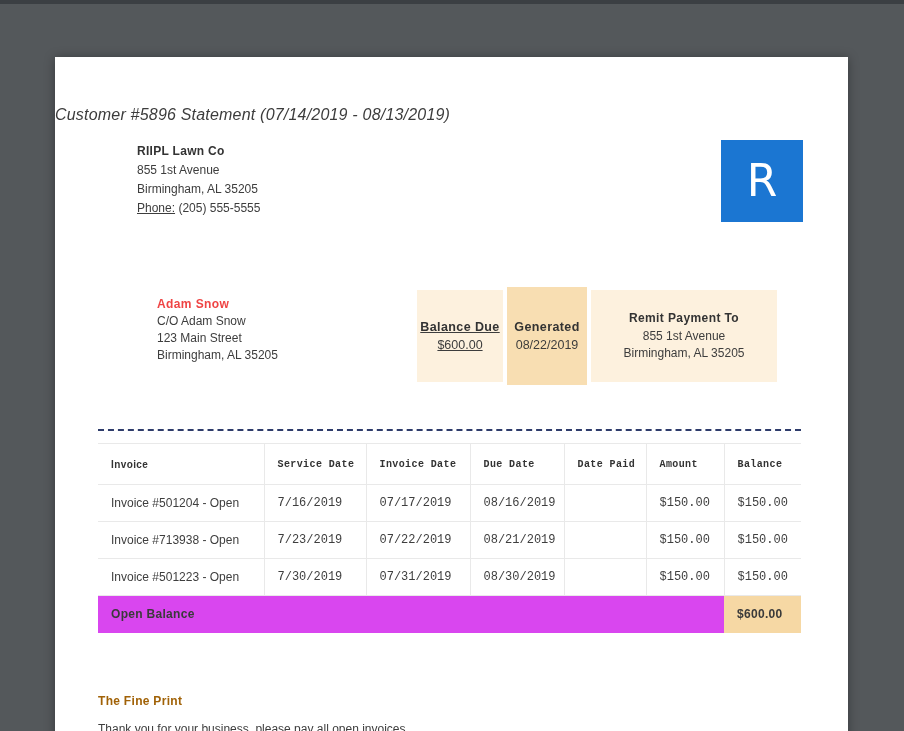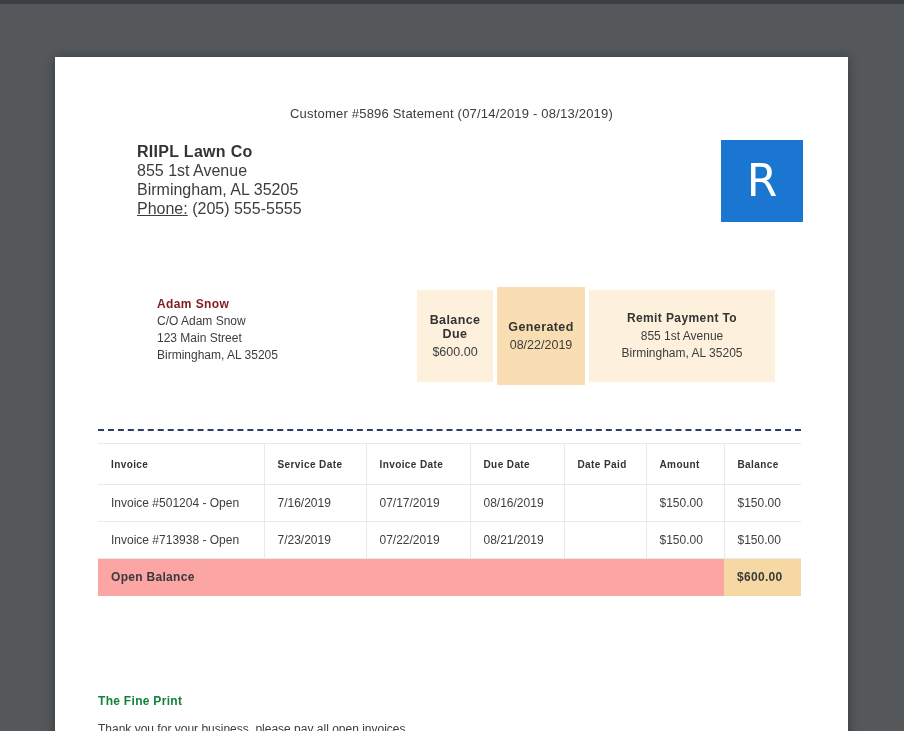--- a/index.html
+++ b/index.html
@@ -17,65 +17,65 @@
   }
   .page {
     position: absolute;
     left: 55px; top: 57px;
     width: 793px; height: 980px;
     background: #ffffff;
     box-shadow: 0 1px 10px rgba(0,0,0,0.35);
   }
   .doc-title {
     position: absolute; top: 49px; left: 0; right: 0;
-    text-align: center;
-    font-size: 13px;
+    font-size: 16px;
     color: #3c3c3c;
     letter-spacing: 0.2px;
+    font-style: italic;
   }
   
   .company-block {
     position: absolute; left: 82px; top: 85px;
-    font-size: 16px; color: #3d3d3d; line-height: 19px;
+    font-size: 12px; color: #3d3d3d; line-height: 19px;
   }
   .company-block .name { font-weight: bold; letter-spacing: 0.3px; color: #333; }
   .phone-label { text-decoration: underline; }
   
   .logo {
     position: absolute; left: 666px; top: 83px;
     width: 82px; height: 82px;
     background: #1b76d2;
     display: flex; align-items: center; justify-content: center;
   }
   .logo .letter {
     color: #ffffff; font-size: 44px; line-height: 1;
     font-family: "DejaVu Sans", sans-serif;
   }
   
   .customer-block {
     position: absolute; left: 102px; top: 239px;
     font-size: 12px; color: #3d3d3d; line-height: 17px;
   }
-  .customer-block .name { font-weight: bold; letter-spacing: 0.4px; color: #7f1d1d; }
+  .customer-block .name { font-weight: bold; letter-spacing: 0.4px; color: #ef4444; }
   
   .summary-bar {
     position: absolute; left: 362px; top: 230px;
     width: 384px; height: 98px;
     display: flex; align-items: center;
   }
   .summary-box {
     background: #fdf1de;
     height: 92px;
     display: flex; flex-direction: column; justify-content: center;
     text-align: center;
     font-size: 12.5px; color: #3d3d3d;
   }
   .summary-box .label { font-weight: bold; letter-spacing: 0.4px; color: #333; margin-bottom: 4px; }
-  .box-balance { width: 76px; margin-right: 4px; }
-  .box-generated { width: 88px; height: 98px; background: #f8deb2; margin-right: 4px; }
+  .box-balance { width: 86px; margin-right: 4px; text-decoration: underline; }
+  .box-generated { width: 80px; height: 98px; background: #f8deb2; margin-right: 4px; }
   .box-remit { width: 186px; font-size: 12px; line-height: 17px; }
   .box-remit .label { margin-bottom: 1px; }
   
   .divider {
     position: absolute; left: 43px; top: 372px;
     width: 703px; height: 0;
     border-top: 2px dashed #2e3c6b;
   }
   
   .invoice-table {
@@ -91,32 +91,32 @@
     border-bottom: 1px solid #e9e9e9;
     overflow: hidden; white-space: nowrap;
   }
   .invoice-table th {
     height: 41px;
     border-top: 1px solid #e9e9e9;
     font-size: 10px; font-weight: bold; color: #333;
     letter-spacing: 0.4px;
   }
   .invoice-table td { height: 37px; }
-  .invoice-table th + th, .invoice-table tbody td + td { border-left: 1px solid #e9e9e9; }
+  .invoice-table th + th, .invoice-table tbody td + td { border-left: 1px solid #e9e9e9; font-family: Liberation Mono, monospace; }
   .invoice-table tfoot td {
-    background: #fca5a5;
+    background: #d946ef;
     border-bottom: none;
     font-weight: bold; color: #3a3a3a;
     letter-spacing: 0.3px;
   }
   .invoice-table tfoot td.total-cell { background: #f6d8a4; }
   
   .fine-print-heading {
     position: absolute; left: 43px; top: 637px;
-    font-size: 12px; font-weight: bold; color: #15803d; letter-spacing: 0.3px;
+    font-size: 12px; font-weight: bold; color: #a16207; letter-spacing: 0.3px;
   }
   .fine-print-text {
     position: absolute; left: 43px; top: 665px;
     font-size: 12px; color: #3d3d3d;
   }
 </style>
 </head>
 <body>
 
 <div class="top-strip"></div>
@@ -194,20 +194,29 @@
       </tr>
       <tr>
         <td>Invoice #713938 - Open</td>
         <td>7/23/2019</td>
         <td>07/22/2019</td>
         <td>08/21/2019</td>
         <td></td>
         <td>$150.00</td>
         <td>$150.00</td>
       </tr>
+      <tr>
+        <td>Invoice #501223 - Open</td>
+        <td>7/30/2019</td>
+        <td>07/31/2019</td>
+        <td>08/30/2019</td>
+        <td></td>
+        <td>$150.00</td>
+        <td>$150.00</td>
+      </tr>
     </tbody>
     <tfoot>
       <tr>
         <td colspan="6">Open Balance</td>
         <td class="total-cell">$600.00</td>
       </tr>
     </tfoot>
   </table>
 
   <div class="fine-print-heading">The Fine Print</div>

